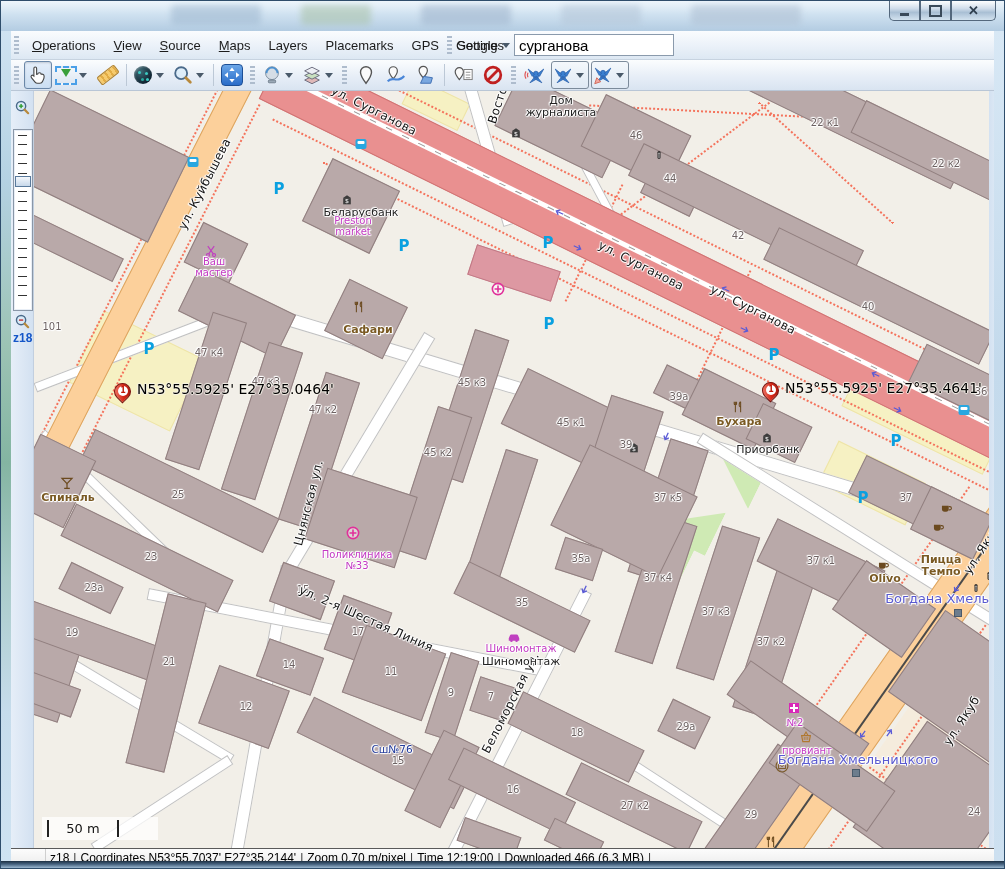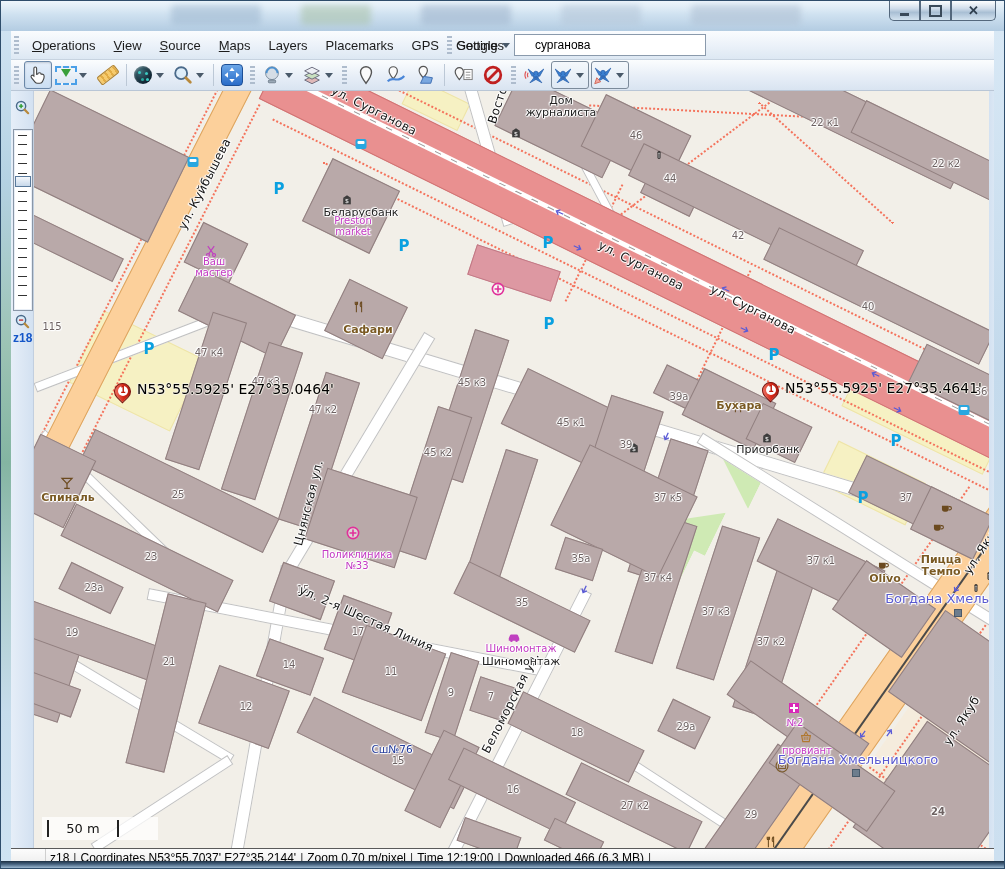--- a/index.html
+++ b/index.html
@@ -31,21 +31,21 @@
   .client{position:absolute;left:10px;top:30px;width:985px;height:832px;background:#e9eff7;}
   
   .menubar{position:relative;height:28px;background:linear-gradient(180deg,#fafcfe,#e9f0f8 60%,#dde8f3);
     border-bottom:1px solid #c7d3e0;display:flex;align-items:center;}
   .gripper{width:5px;height:18px;margin:0 4px 0 3px;
     background:repeating-linear-gradient(180deg,#aebccd 0 2px,transparent 2px 4px);}
   .menu-item{padding:4px 9px;font-size:13px;color:#1c1c1c;white-space:nowrap;}
   .searchbox{position:absolute;left:433px;top:0;height:28px;display:flex;align-items:center;}
   .engine{font-size:13px;color:#1c1c1c;margin-right:2px;}
   .caret{width:0;height:0;border:4px solid transparent;border-top:5px solid #4a5a6a;margin:4px 4px 0 2px;display:inline-block;}
-  .searchinput{width:150px;height:18px;border:1px solid #8a9aac;font-size:12px;padding:1px 20px;
+  .searchinput{width:150px;height:18px;border:1px solid #8a9aac;font-size:15px;padding:1px 4px;
     font-family:"Liberation Sans",sans-serif;}
   
   .toolbar{position:relative;height:30px;background:linear-gradient(180deg,#fbfdfe,#e7eef7 55%,#d9e4f1);
     border-bottom:1px solid #b9c6d6;display:flex;align-items:center;}
   .tbgroup{display:flex;align-items:center;height:100%;}
   .tbtn{min-width:26px;height:26px;margin:0 1px;border:1px solid transparent;border-radius:3px;
     display:flex;align-items:center;justify-content:center;position:relative;}
   .tbtn .ic{width:22px;height:22px;display:flex;align-items:center;justify-content:center;}
   .tbtn.pressed{border-color:#6a87a8;background:linear-gradient(180deg,#e4eefa,#cbdef2);box-shadow:inset 0 1px 2px rgba(0,0,0,.15);}
   .tbtn.boxed{border-color:#7c8b9b;background:linear-gradient(180deg,#f4f8fc,#dfe9f4);}
@@ -614,21 +614,21 @@
           <div class="abs lbl lbl-street" style="left: 340px; top: 20px; transform: translate(-50%, -50%) rotate(27deg); z-index: 10;">ул. Сурганова</div>
           <div class="abs lbl lbl-street" style="left: 607px; top: 175px; transform: translate(-50%, -50%) rotate(27deg); z-index: 10;">ул. Сурганова</div>
           <div class="abs lbl lbl-street" style="left: 719px; top: 219px; transform: translate(-50%, -50%) rotate(27deg); z-index: 10;">ул. Сурганова</div>
           <div class="abs lbl lbl-street" style="left: 171px; top: 93px; transform: translate(-50%, -50%) rotate(-63deg); z-index: 10;">ул. Куйбышева</div>
           <div class="abs lbl lbl-street" style="left: 464px; top: 14px; transform: translate(-50%, -50%) rotate(-72deg); z-index: 10;">Восто</div>
           <div class="abs lbl lbl-street" style="left: 275px; top: 412px; transform: translate(-50%, -50%) rotate(-76deg); z-index: 10;">Цнянская ул.</div>
           <div class="abs lbl lbl-street" style="left: 332px; top: 528px; transform: translate(-50%, -50%) rotate(24deg); z-index: 10;">ул. 2-я Шестая Линия</div>
           <div class="abs lbl lbl-street" style="left: 477px; top: 612px; transform: translate(-50%, -50%) rotate(-63deg); z-index: 10;">Беломорская ул.</div>
           <div class="abs lbl lbl-street" style="left: 928px; top: 630px; transform: translate(-50%, -50%) rotate(-57deg); z-index: 10;">ул. Якуб</div>
           <div class="abs lbl lbl-street" style="left: 946px; top: 462px; transform: translate(-50%, -50%) rotate(-57deg); z-index: 10;">ул. Яку</div>
-          <div class="abs lbl lbl-num" style="left: 18px; top: 236px; transform: translate(-50%, -50%); z-index: 9;">115</div>
+          <div class="abs lbl lbl-num" style="left: 18px; top: 236px; transform: translate(-50%, -50%); z-index: 9;">101</div>
           <div class="abs lbl lbl-num" style="left: 602px; top: 45px; transform: translate(-50%, -50%); z-index: 9;">46</div>
           <div class="abs lbl lbl-num" style="left: 636px; top: 88px; transform: translate(-50%, -50%); z-index: 9;">44</div>
           <div class="abs lbl lbl-num" style="left: 704px; top: 145px; transform: translate(-50%, -50%); z-index: 9;">42</div>
           <div class="abs lbl lbl-num" style="left: 834px; top: 216px; transform: translate(-50%, -50%); z-index: 9;">40</div>
           <div class="abs lbl lbl-num" style="left: 791px; top: 32px; transform: translate(-50%, -50%); z-index: 9;">22 к1</div>
           <div class="abs lbl lbl-num" style="left: 912px; top: 73px; transform: translate(-50%, -50%); z-index: 9;">22 к2</div>
           <div class="abs lbl lbl-num" style="left: 175px; top: 262px; transform: translate(-50%, -50%); z-index: 9;">47 к4</div>
           <div class="abs lbl lbl-num" style="left: 232px; top: 291px; transform: translate(-50%, -50%); z-index: 9;">47 к3</div>
           <div class="abs lbl lbl-num" style="left: 289px; top: 319px; transform: translate(-50%, -50%); z-index: 9;">47 к2</div>
           <div class="abs lbl lbl-num" style="left: 438px; top: 292px; transform: translate(-50%, -50%); z-index: 9;">45 к3</div>
@@ -655,34 +655,34 @@
           <div class="abs lbl lbl-num" style="left: 357px; top: 581px; transform: translate(-50%, -50%); z-index: 9;">11</div>
           <div class="abs lbl lbl-num" style="left: 417px; top: 602px; transform: translate(-50%, -50%); z-index: 9;">9</div>
           <div class="abs lbl lbl-num" style="left: 457px; top: 606px; transform: translate(-50%, -50%); z-index: 9;">7</div>
           <div class="abs lbl lbl-num" style="left: 38px; top: 542px; transform: translate(-50%, -50%); z-index: 9;">19</div>
           <div class="abs lbl lbl-num" style="left: 135px; top: 571px; transform: translate(-50%, -50%); z-index: 9;">21</div>
           <div class="abs lbl lbl-num" style="left: 543px; top: 642px; transform: translate(-50%, -50%); z-index: 9;">18</div>
           <div class="abs lbl lbl-num" style="left: 479px; top: 699px; transform: translate(-50%, -50%); z-index: 9;">16</div>
           <div class="abs lbl lbl-num" style="left: 601px; top: 715px; transform: translate(-50%, -50%); z-index: 9;">27 к2</div>
           <div class="abs lbl lbl-num" style="left: 652px; top: 636px; transform: translate(-50%, -50%); z-index: 9;">29а</div>
           <div class="abs lbl lbl-num" style="left: 717px; top: 724px; transform: translate(-50%, -50%); z-index: 9;">29</div>
-          <div class="abs lbl lbl-num" style="left: 904px; top: 721px; transform: translate(-50%, -50%); z-index: 9; font-weight: bold;">24</div>
+          <div class="abs lbl lbl-num" style="left: 940px; top: 721px; transform: translate(-50%, -50%); z-index: 9;">24</div>
           <div class="abs lbl lbl-num" style="left: 364px; top: 670px; transform: translate(-50%, -50%); z-index: 9;">15</div>
           <div class="abs lbl lbl-blk" style="left: 527px; top: 16px; transform: translate(-50%, -50%); z-index: 10;">Дом
 журналиста</div>
           <div class="abs lbl lbl-blk" style="left: 327px; top: 122px; transform: translate(-50%, -50%); z-index: 10;">Беларусбанк</div>
           <div class="abs lbl lbl-mag" style="left: 319px; top: 136px; transform: translate(-50%, -50%); z-index: 10;">Preston
 market</div>
           <div class="abs lbl lbl-mag" style="left: 180px; top: 177px; transform: translate(-50%, -50%); z-index: 10;">Ваш
 мастер</div>
           <div class="abs lbl lbl-brn" style="left: 334px; top: 239px; transform: translate(-50%, -50%); z-index: 10;">Сафари</div>
           <div class="abs lbl lbl-brn" style="left: 34px; top: 407px; transform: translate(-50%, -50%); z-index: 10;">Спиналь</div>
           <div class="abs lbl lbl-mag" style="left: 323px; top: 470px; transform: translate(-50%, -50%); z-index: 10; text-align: center;">Поликлиника
 №33</div>
-          <div class="abs lbl lbl-brn" style="left: 705px; top: 315px; transform: translate(-50%, -50%); z-index: 10; text-align: right;">Бухара</div>
+          <div class="abs lbl lbl-brn" style="left: 705px; top: 331px; transform: translate(-50%, -50%); z-index: 10; text-align: right;">Бухара</div>
           <div class="abs lbl lbl-blk" style="left: 734px; top: 359px; transform: translate(-50%, -50%); z-index: 10;">Приорбанк</div>
           <div class="abs lbl lbl-brn" style="left: 907px; top: 451px; transform: translate(-50%, -50%); z-index: 10; margin-top: 24px;">Пицца
 Темпо</div>
           <div class="abs lbl lbl-brn" style="left: 851px; top: 488px; transform: translate(-50%, -50%); z-index: 10;">Olivo</div>
           <div class="abs lbl lbl-mag" style="left: 487px; top: 558px; transform: translate(-50%, -50%); z-index: 10;">Шиномонтаж</div>
           <div class="abs lbl lbl-blk" style="left: 487px; top: 571px; transform: translate(-50%, -50%); z-index: 10;">Шиномонтаж</div>
           <div class="abs lbl lbl-nav" style="left: 358px; top: 659px; transform: translate(-50%, -50%); z-index: 10;">Сш№76</div>
           <div class="abs lbl lbl-mag" style="left: 761px; top: 632px; transform: translate(-50%, -50%); z-index: 10;">№2</div>
           <div class="abs lbl lbl-mag" style="left: 773px; top: 660px; transform: translate(-50%, -50%); z-index: 10;">провиант</div>
           <div class="abs lbl lbl-blu" style="left: 824px; top: 669px; transform: translate(-50%, -50%); z-index: 10;">Богдана Хмельницкого</div>

